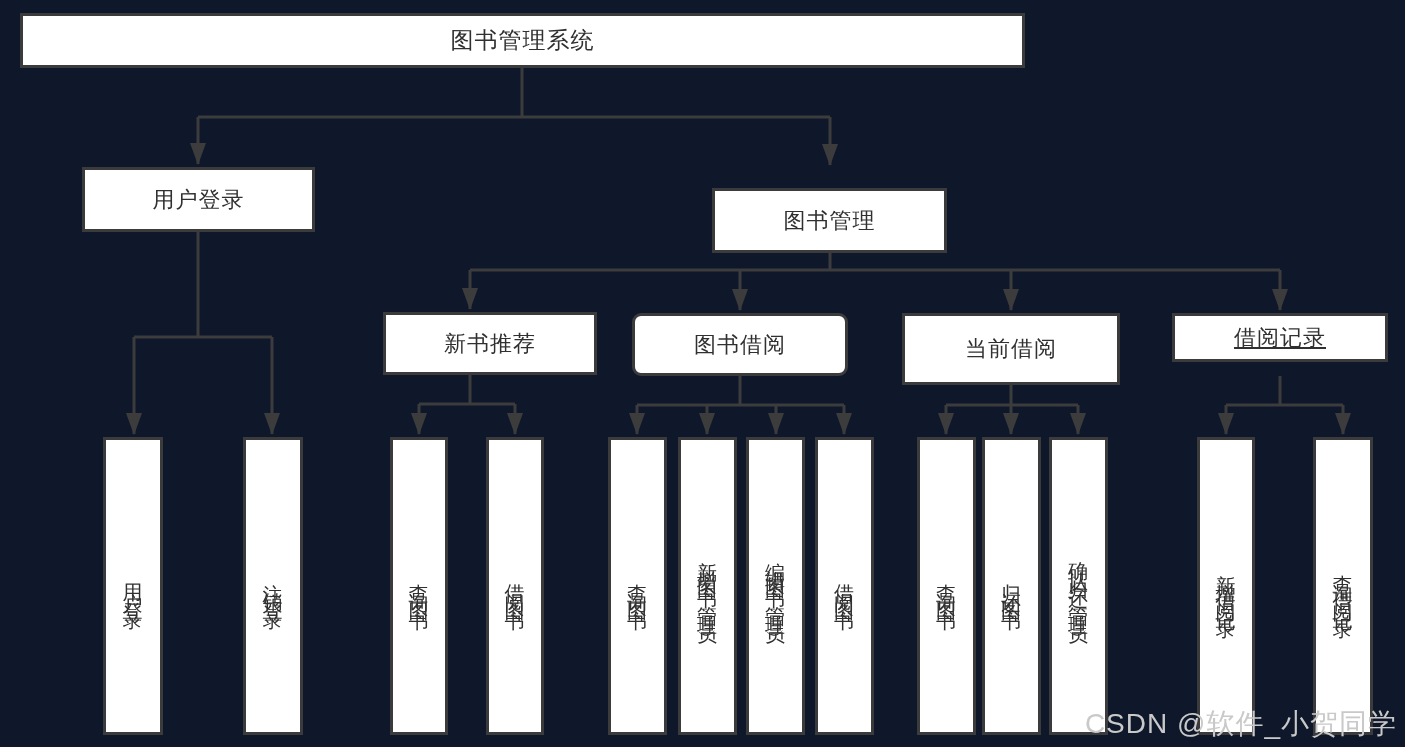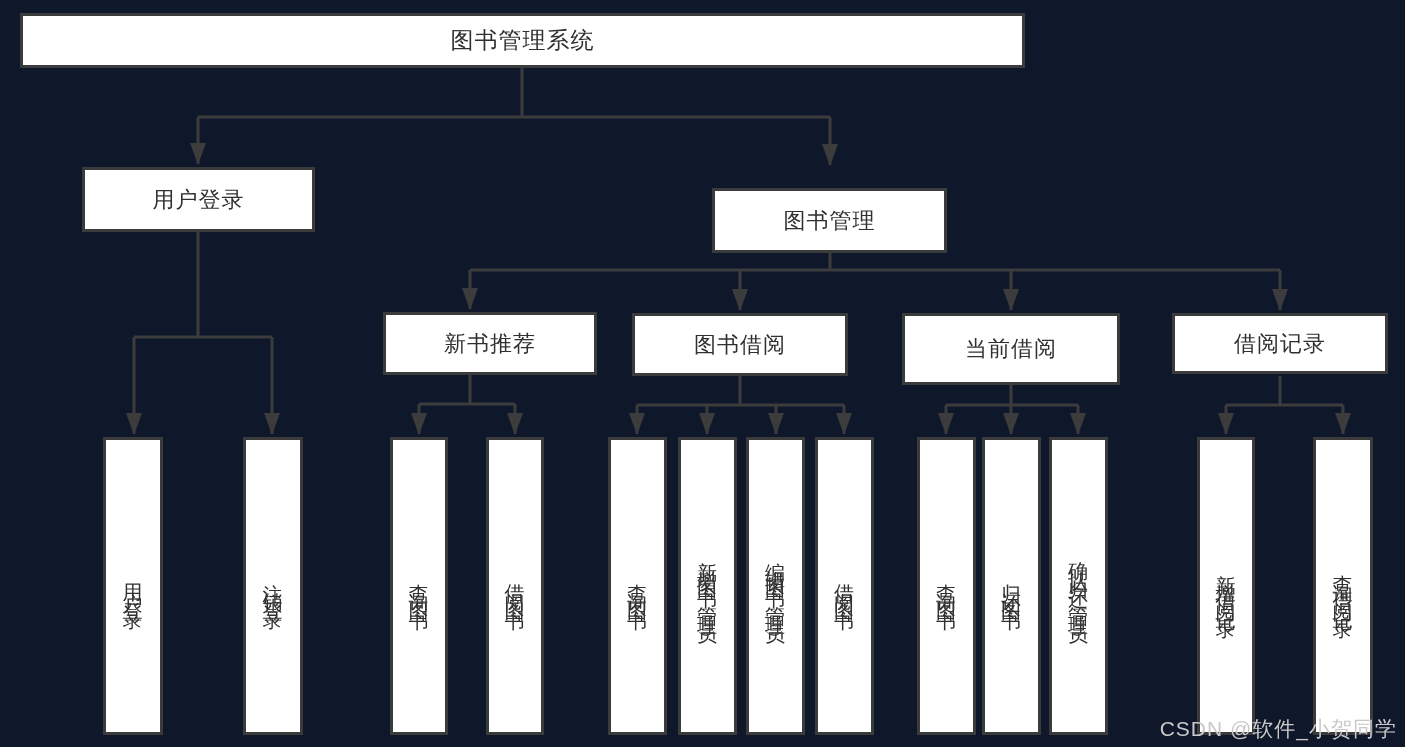--- a/index.html
+++ b/index.html
@@ -39,43 +39,43 @@
     font-size: 20px;
     line-height: 1;
     letter-spacing: 0.45em;
     white-space: nowrap;
   }
   
   #n-root           { left: 20px;  top: 13px;  width: 1005px; height: 55px; }
   #n-user-login     { left: 82px;  top: 167px; width: 233px;  height: 65px; }
   #n-book-mgmt      { left: 712px; top: 168px; width: 235px;  height: 65px; margin-top: 20px; }
   #n-new-book       { left: 363px; top: 312px; width: 214px;  height: 63px; margin-left: 20px; }
-  #n-book-borrow    { left: 632px; top: 313px; width: 216px;  height: 63px; }
+  #n-book-borrow    { left: 632px; top: 313px; width: 216px;  height: 63px; border-radius: 9px; }
   #n-current-borrow { left: 902px; top: 313px; width: 218px;  height: 72px; }
-  #n-borrow-records { left: 1172px;top: 313px; width: 216px;  height: 61px; }
+  #n-borrow-records { left: 1172px;top: 313px; width: 216px;  height: 49px; text-decoration: underline; }
   
   .vbox { top: 437px; height: 298px; width: 59px; }
   #l-login-0   { left: 103px; width: 60px; }
   #l-login-1   { left: 243px; width: 60px; }
   #l-nb-0      { left: 390px; width: 58px; }
   #l-nb-1      { left: 486px; width: 58px; }
   #l-bb-0      { left: 608px; }
   #l-bb-1      { left: 678px; }
   #l-bb-2      { left: 746px; }
   #l-bb-3      { left: 815px; }
   #l-cb-0      { left: 917px; }
   #l-cb-1      { left: 982px; }
   #l-cb-2      { left: 1049px; }
   #l-br-0      { left: 1197px; width: 58px; }
   #l-br-1      { left: 1313px; width: 60px; }
   .watermark {
     position: absolute;
     right: 8px;
     bottom: 4px;
-    font-size: 21px;
+    font-size: 28px;
     color: #c9c9c9;
     letter-spacing: 1px;
     white-space: nowrap;
   }
 </style>
 </head>
 <body>
 
 <div class="canvas">
 

